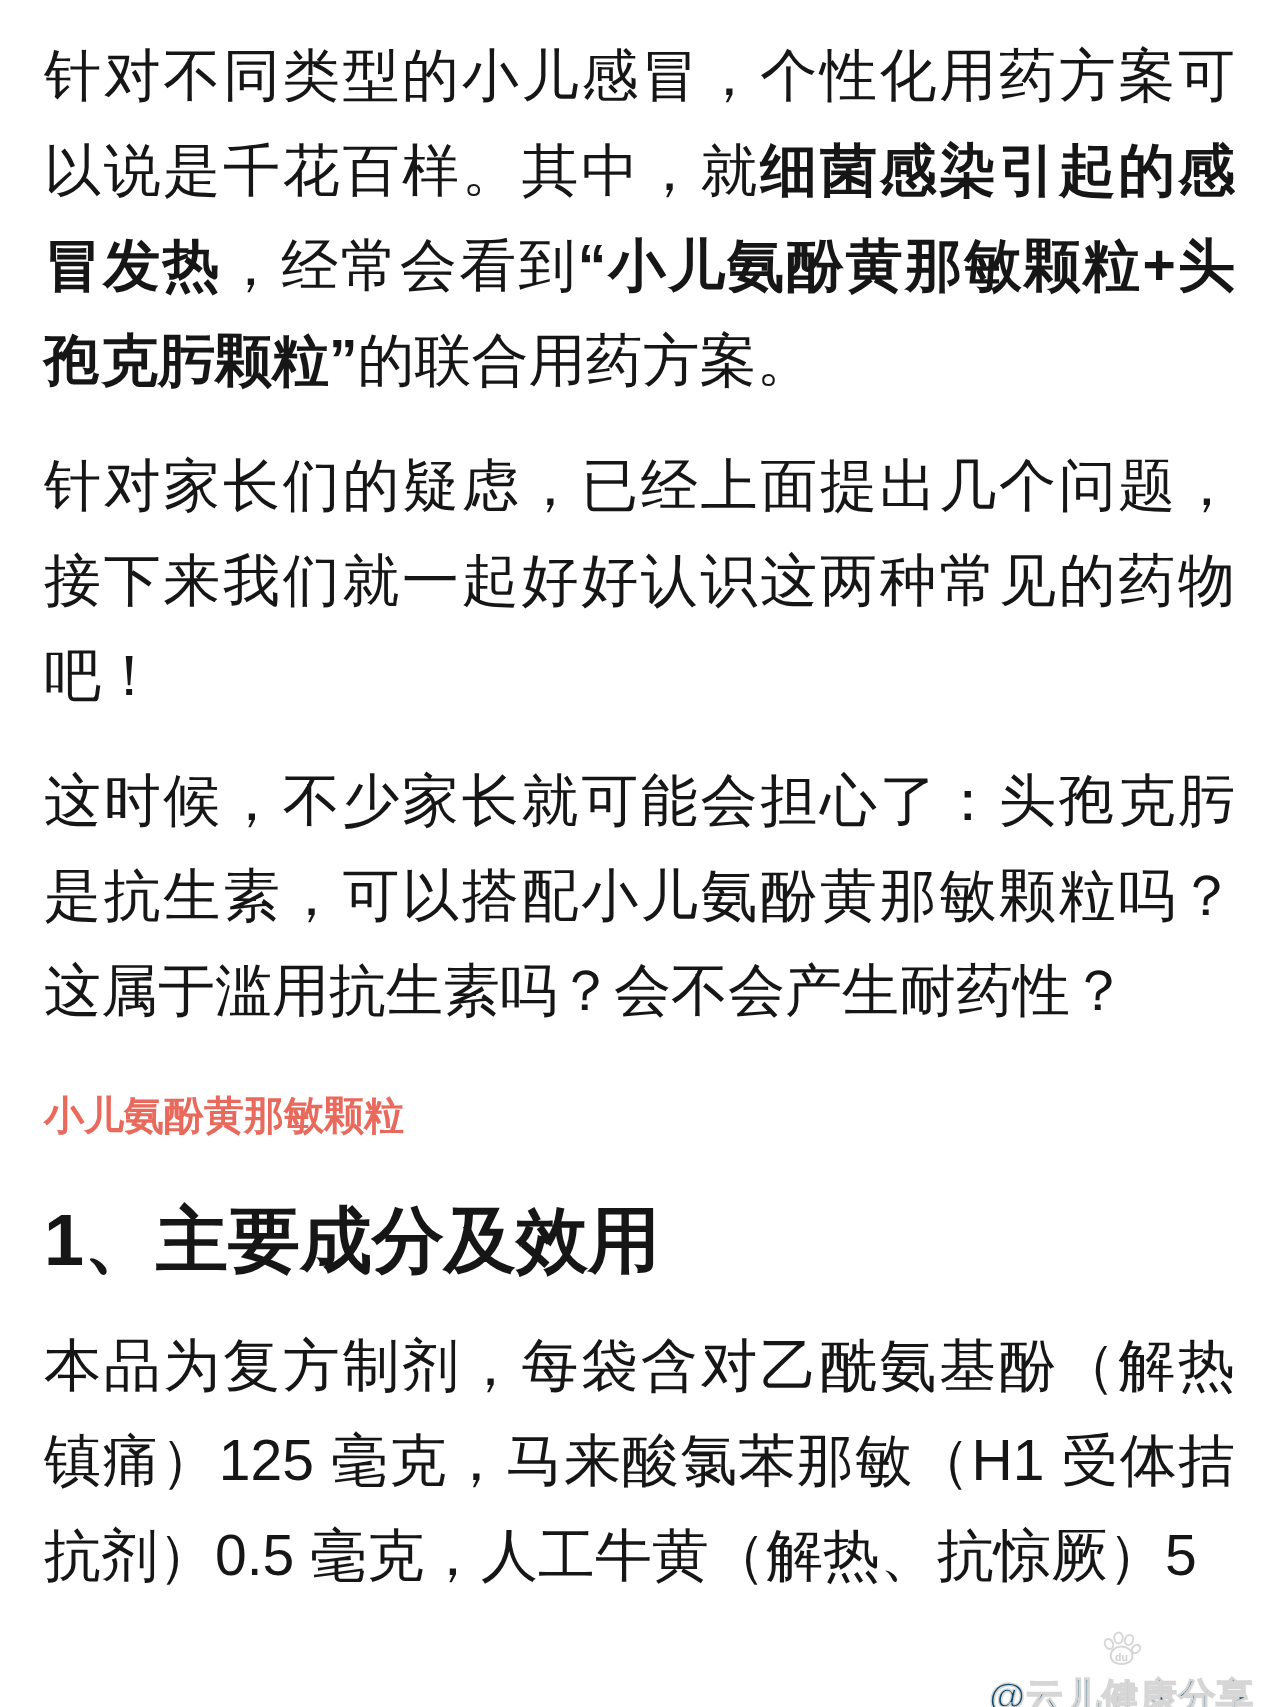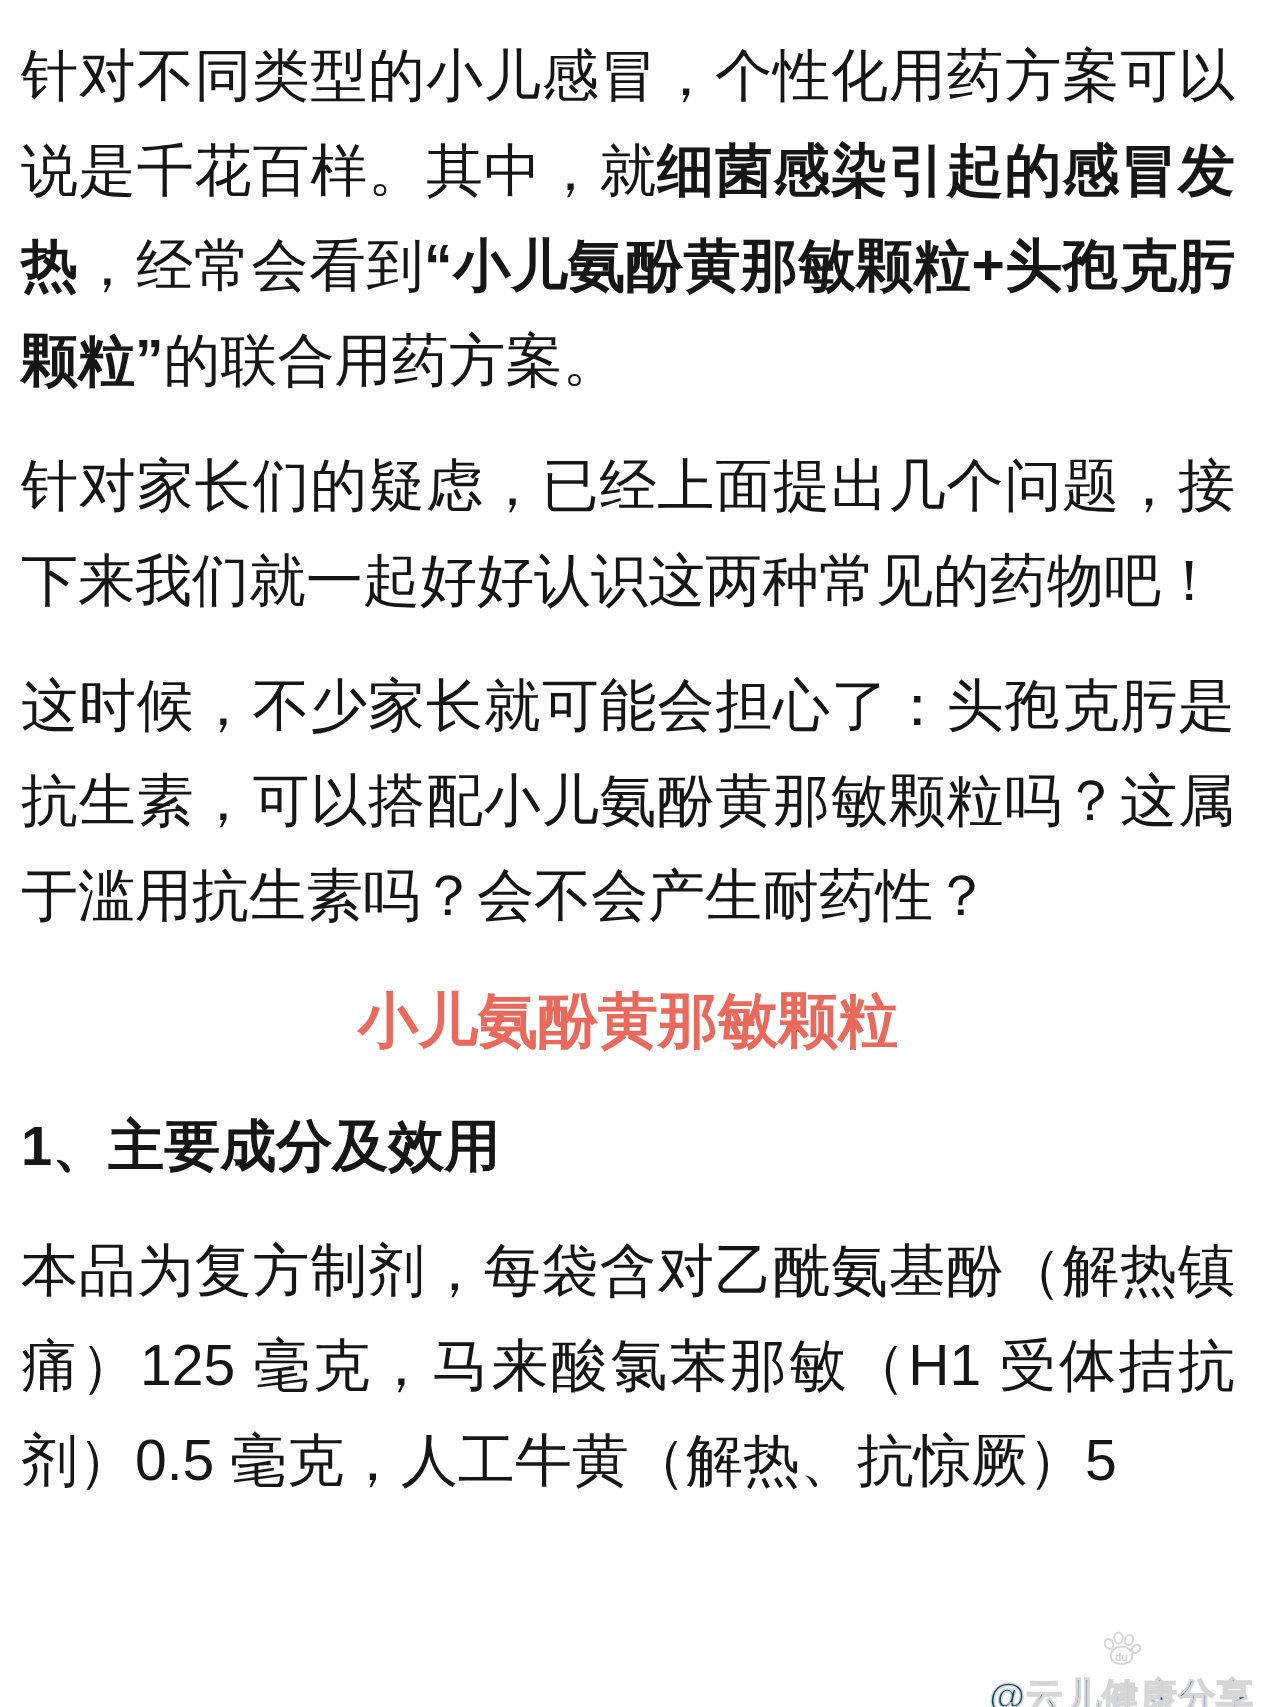--- a/index.html
+++ b/index.html
@@ -8,43 +8,42 @@
   }
   body {
     width: 1280px;
     height: 1707px;
     background: #ffffff;
     position: relative;
     overflow: hidden;
     font-family: "Liberation Sans", sans-serif;
   }
   .article {
-    padding: 28px 45px 0 21px;
+    padding: 28px 45px 0 44px;
     color: #161616;
   }
   .para {
     font-size: 57px;
     line-height: 95px;
     text-align: justify;
     margin: 0 0 30px 0;
     word-break: break-word;
   }
   .para .bold {
     font-weight: 700;
   }
   .red-heading {
-    font-size: 60px;
+    font-size: 40px;
     line-height: 95px;
     font-weight: 700;
-    text-align: center;
     margin: 0 0 30px 0;
     color: var(--accent, #e96a5c);
   }
   .sub-heading {
-    font-size: 56px;
+    font-size: 72px;
     line-height: 95px;
     font-weight: 700;
     text-align: left;
     margin: 0 0 30px 0;
     color: #161616;
   }
   .watermark {
     position: absolute;
     top: 1630px;
     right: 26px;

